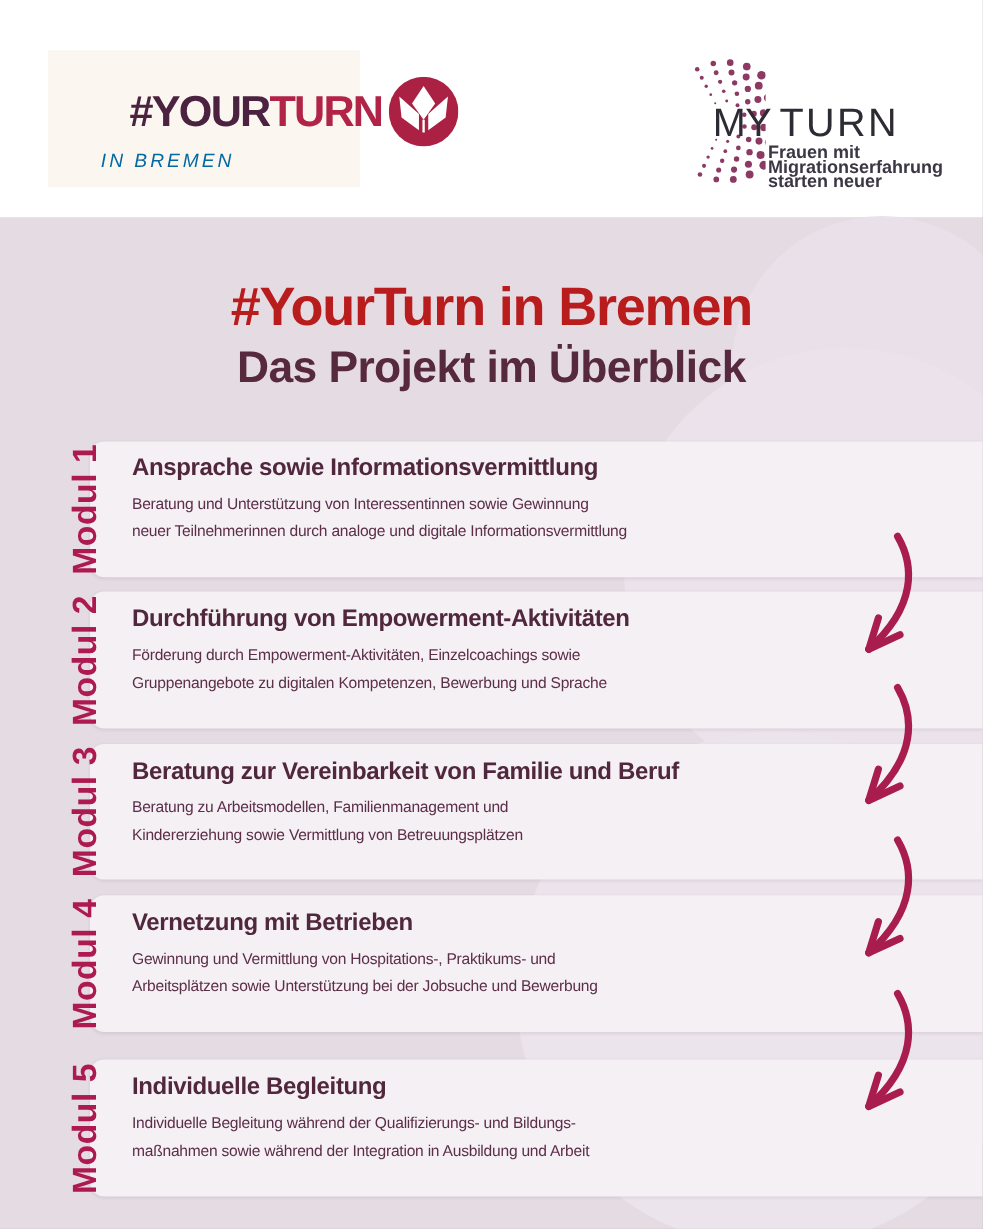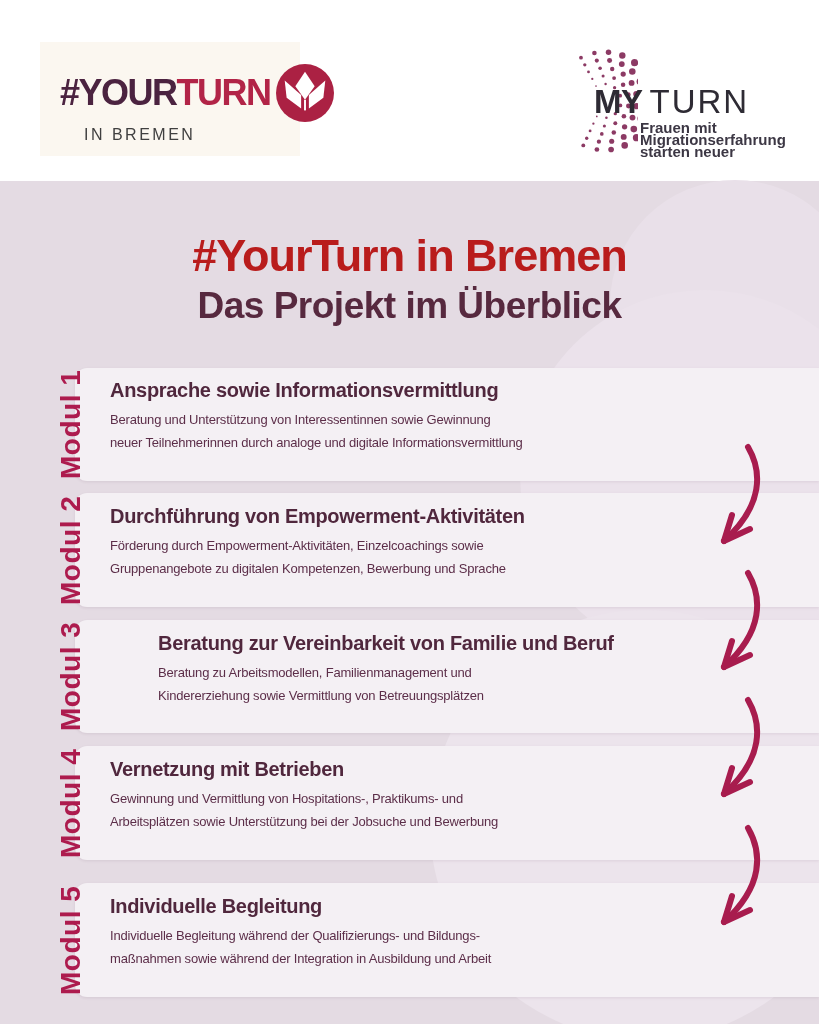--- a/index.html
+++ b/index.html
@@ -5,30 +5,30 @@
   html,body{margin:0;padding:0;background:#cfc6cf;}
   .page{
     position:relative;width:819px;height:1024px;overflow:hidden;
     background:#e4dbe3;font-family:"Liberation Sans",sans-serif;
     -webkit-font-smoothing:antialiased;
   }
   
   .header{position:absolute;left:0;top:0;width:819px;height:181px;background:#ffffff;}
   .logo-box{position:absolute;left:40px;top:42px;width:260px;height:114px;background:#fbf7f0;}
   .yt-row{position:absolute;left:20px;top:22px;display:flex;align-items:center;}
-  .yt-name{font-size:36px;font-weight:800;letter-spacing:-1.5px;line-height:1;}
+  .yt-name{font-size:36px;font-weight:800;letter-spacing:-1.5px;line-height:1;margin-left:48px;}
   .yt-your{color:#4b2340;}
   .yt-turn{color:#b22447;}
   .yt-crown{margin-left:5px;display:block;}
-  .yt-sub{position:absolute;left:44px;top:84px;font-size:16px;letter-spacing:2.5px;color:#404040;font-weight:400;}
+  .yt-sub{position:absolute;left:44px;top:84px;font-size:16px;letter-spacing:2.5px;color:#0369a1;font-weight:400;font-style:italic;}
   
   .myturn{position:absolute;left:540px;top:45px;width:250px;height:112px;}
   .mt-dots{position:absolute;left:0;top:0;}
   .mt-name{position:absolute;left:54px;top:40px;font-size:33px;line-height:1;color:#2e2b34;white-space:nowrap;}
-  .mt-my{font-weight:700;letter-spacing:-0.5px;}
+  .mt-my{font-weight:400;letter-spacing:-0.5px;}
   .mt-turn{font-weight:400;letter-spacing:2px;margin-left:7px;}
   .mt-tagline{position:absolute;left:100px;top:77px;font-size:15px;font-weight:700;color:#3c3744;line-height:12px;}
   
   .bg-circle{position:absolute;border-radius:50%;}
   .c1{left:520px;top:290px;width:370px;height:370px;background:#ebe2eb;}
   .c2{left:430px;top:610px;width:430px;height:430px;background:#ece4ec;}
   .c3{left:610px;top:180px;width:250px;height:250px;background:#e9e0e9;}
   
   .title{position:absolute;left:0;right:0;top:230px;text-align:center;
     font-size:45px;font-weight:800;letter-spacing:-1px;color:#b91c1c;}
@@ -158,21 +158,21 @@
   <div class="band" style="top:493px;height:114px;"></div>
   <div class="module-label" style="top:493px;height:114px;">Modul 2</div>
   <div class="module-text" style="top:505px;">
     <h3>Durchführung von Empowerment-Aktivitäten</h3>
     <p>Förderung durch Empowerment-Aktivitäten, Einzelcoachings sowie
 Gruppenangebote zu digitalen Kompetenzen, Bewerbung und Sprache</p>
   </div>
 
   <div class="band" style="top:620px;"></div>
   <div class="module-label" style="top:620px;">Modul 3</div>
-  <div class="module-text" style="top:632px;margin-left:48px;">
+  <div class="module-text" style="top:632px;">
     <h3>Beratung zur Vereinbarkeit von Familie und Beruf</h3>
     <p>Beratung zu Arbeitsmodellen, Familienmanagement und
 Kindererziehung sowie Vermittlung von Betreuungsplätzen</p>
   </div>
 
   <div class="band" style="top:746px;height:114px;"></div>
   <div class="module-label" style="top:746px;height:114px;">Modul 4</div>
   <div class="module-text" style="top:758px;">
     <h3>Vernetzung mit Betrieben</h3>
     <p>Gewinnung und Vermittlung von Hospitations-, Praktikums- und

